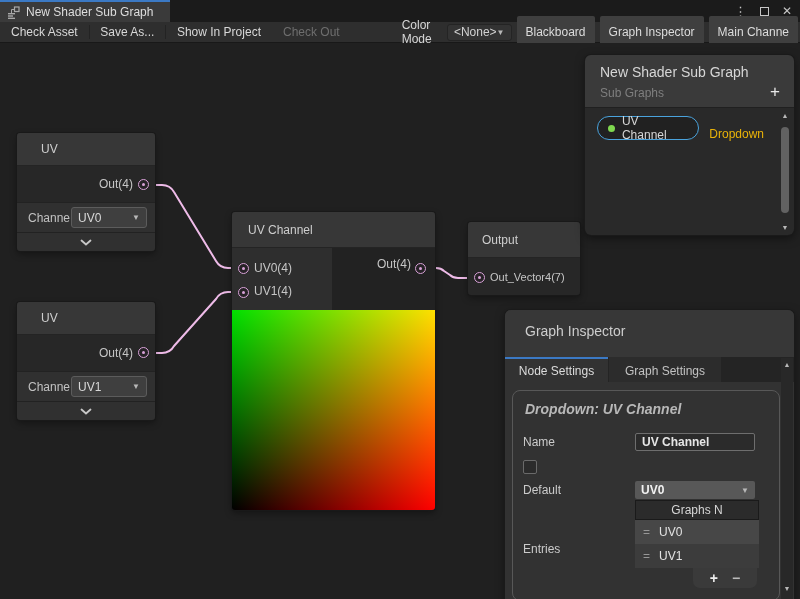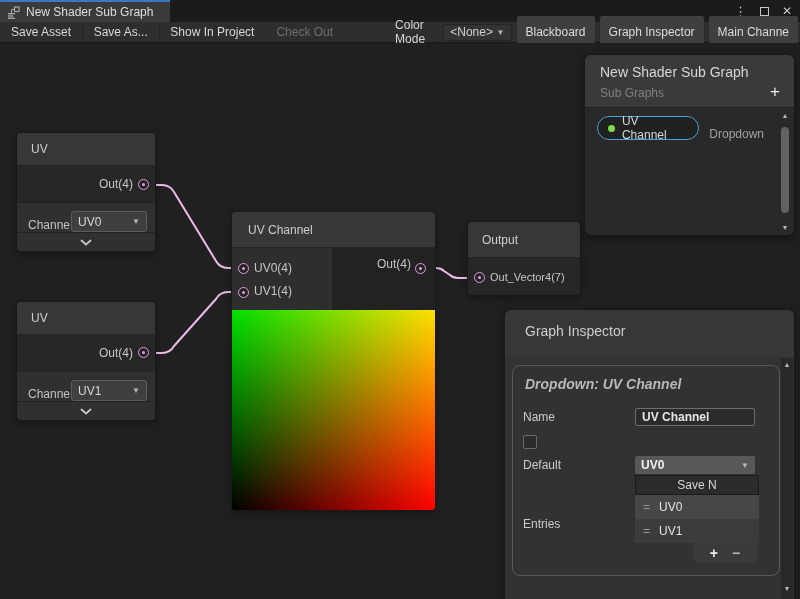--- a/index.html
+++ b/index.html
@@ -50,23 +50,23 @@
 
   .node {
     position:absolute; box-shadow:0 0 0 1px #191919, 0 3px 7px rgba(0,0,0,.4);
     border-radius:3px;
   }
   .node-title {
     background:#373737; color:#cecece; display:flex; align-items:center;
     border-bottom:1px solid #242424; border-radius:3px 3px 0 0;
   }
   .uv-node { left:17px; top:133px; width:138px; }
-  .uv-node .node-title { height:33px; padding-left:14px; }
+  .uv-node .node-title { height:33px; padding-left:24px; }
   .uv-node .out-row { height:36px; background:#272727; display:flex; align-items:center; justify-content:flex-end; padding-right:22px; color:#c6c6c6; }
-  .uv-node .ctrl-row { height:30px; background:#303030; border-top:1px solid #222; display:flex; align-items:flex-end; padding:0 8px 0 11px; }
+  .uv-node .ctrl-row { height:30px; background:#303030; border-top:1px solid #222; display:flex; align-items:center; padding:0 8px 0 11px; }
   .uv-node .ctrl-label { width:43px; overflow:hidden; white-space:nowrap; flex-shrink:0; color:#c2c2c2; }
   .mini-dropdown {
     flex:1; height:21px; background:#3f3f3f; border:1px solid #5c5c5c; border-radius:3px;
     display:flex; align-items:center; justify-content:space-between; padding:0 6px; color:#d8d8d8;
   }
   .uv-node .collapse-row { height:19px; background:#303030; border-top:1px solid #222; display:flex; align-items:center; justify-content:center; border-radius:0 0 3px 3px; }
   .uv-node-2 { top:302px; }
 
   .uvch-node { left:232px; top:212px; width:203px; }
   .uvch-node .node-title { height:36px; padding-left:16px; }
@@ -100,21 +100,21 @@
   .bb-title { font-size:14px; color:#d6d6d6; }
   .bb-sub { font-size:12px; color:#7f7f7f; margin-top:6px; }
   .bb-plus { position:absolute; right:14px; bottom:7px; font-size:17px; color:#e8e8e8; line-height:1; }
   .bb-body { height:128px; background:#292929; border-radius:0 0 6px 6px; position:relative; border-top:1px solid #202020; }
   .bb-row { display:flex; align-items:center; margin:7px 30px 0 12px; }
   .bb-pill {
     height:24px; border:1px solid #4aa3dd; border-radius:13px; background:#212121;
     display:flex; align-items:center; gap:7px; padding:0 12px 0 10px; color:#d6d6d6;
   }
   .bb-dot { width:7px; height:7px; border-radius:50%; background:#7fd84f; }
-  .bb-type { margin-left:10px; color:#a3a3a3;margin-top:12px; }
+  .bb-type { margin-left:10px; color:#eab308;margin-top:12px; }
   .v-scroll { position:absolute; right:3px; top:4px; bottom:4px; width:12px; }
   .v-scroll .up { position:absolute; top:0; left:0; right:0; text-align:center; font-size:7px; color:#b8b8b8; }
   .v-scroll .down { position:absolute; bottom:0; left:0; right:0; text-align:center; font-size:7px; color:#b8b8b8; }
   .v-scroll .thumb { position:absolute; left:2px; right:2px; top:15px; height:86px; background:#626262; border-radius:5px; }
 
   
   .inspector {
     position:absolute; left:505px; top:310px; width:289px; height:295px;
     background:#323232; border-radius:6px 6px 0 0;
     box-shadow:0 0 0 1px #1a1a1a, 0 3px 10px rgba(0,0,0,.5);
@@ -174,21 +174,21 @@
       <span class="title">New Shader Sub Graph</span>
     </div>
     <div class="win-controls">
       <span class="kebab">⋮</span>
       <span class="maxbox"></span>
       <span class="closex">✕</span>
     </div>
   </div>
 
   <div class="toolbar">
-    <div class="tb-item">Save Asset</div>
+    <div class="tb-item">Check Asset</div>
     <div class="tb-sep"></div>
     <div class="tb-item">Save As...</div>
     <div class="tb-sep"></div>
     <div class="tb-item">Show In Project</div>
     <div class="tb-item tb-disabled">Check Out</div>
     <div class="cm-label">Color Mode</div>
     <div class="cm-select">
       <span>&lt;None&gt;</span>
       <span class="arrow">▼</span>
     </div>
@@ -290,20 +290,25 @@
         <div class="thumb"></div>
         <div class="down">▼</div>
       </div>
     </div>
   </div>
 
   <div class="inspector">
     <div class="gi-header">
       <div class="gi-title">Graph Inspector</div>
     </div>
+    <div class="gi-tabs">
+      <div class="gi-tab active">Node Settings</div>
+      <div class="gi-tab inactive">Graph Settings</div>
+      <div class="rest"></div>
+    </div>
     <div class="gi-content">
       <div class="gi-box">
         <div class="gi-box-title">Dropdown: UV Channel</div>
 
         <div class="gi-row">
           <div class="gi-label">Name</div>
           <div class="gi-input">UV Channel</div>
         </div>
 
         <div class="gi-row">
@@ -314,21 +319,21 @@
           <div class="gi-label">Default</div>
           <div class="gi-select">
             <span>UV0</span>
             <span class="arrow-glyph">▼</span>
           </div>
         </div>
 
         <div class="gi-row" style="margin-bottom:0;">
           <div class="gi-label" style="padding-top:42px;">Entries</div>
           <div class="entries-col">
-            <div class="entries-header">Save N</div>
+            <div class="entries-header">Graphs N</div>
             <div class="entry-row r0">
               <span class="drag-handle">=</span>
               <span>UV0</span>
             </div>
             <div class="entry-row r1">
               <span class="drag-handle">=</span>
               <span>UV1</span>
             </div>
             <div class="entries-footer">
               <span class="ef-plus">+</span>

